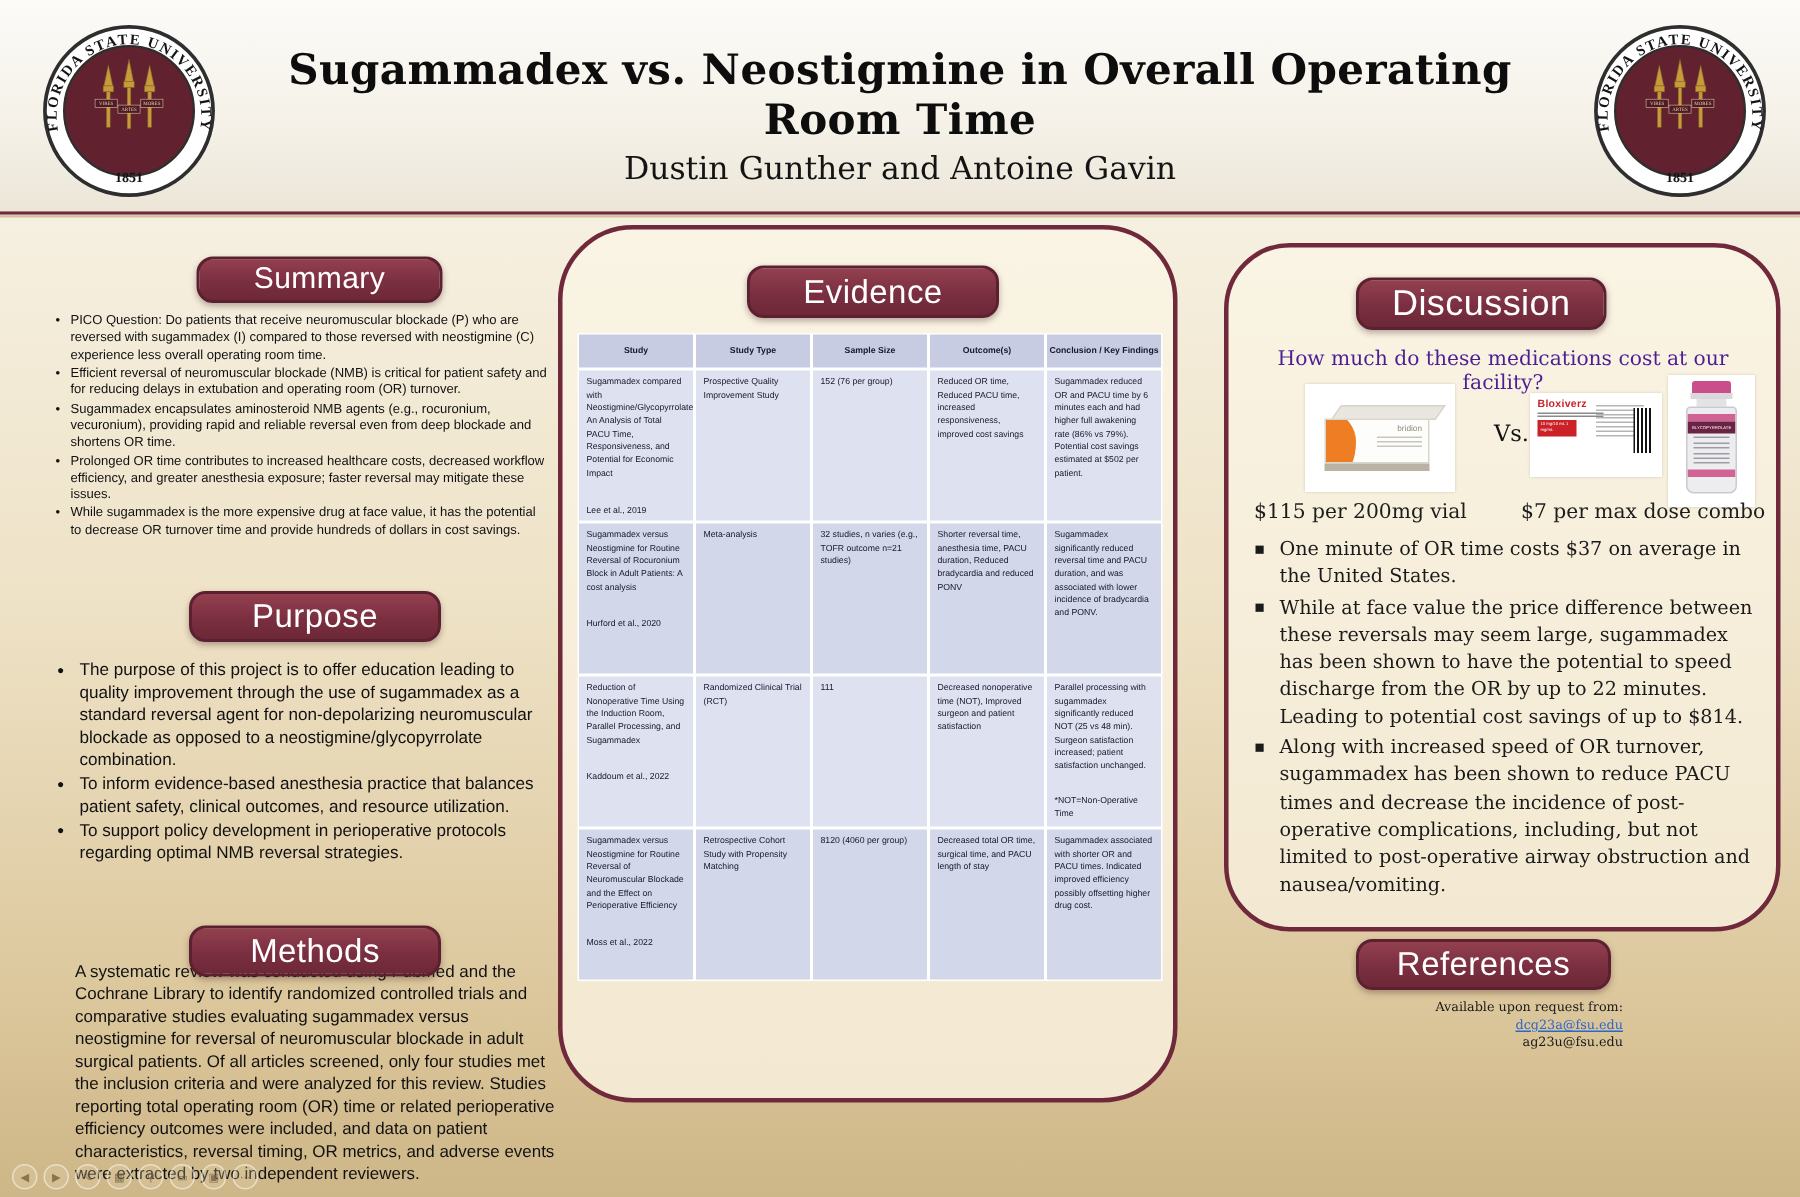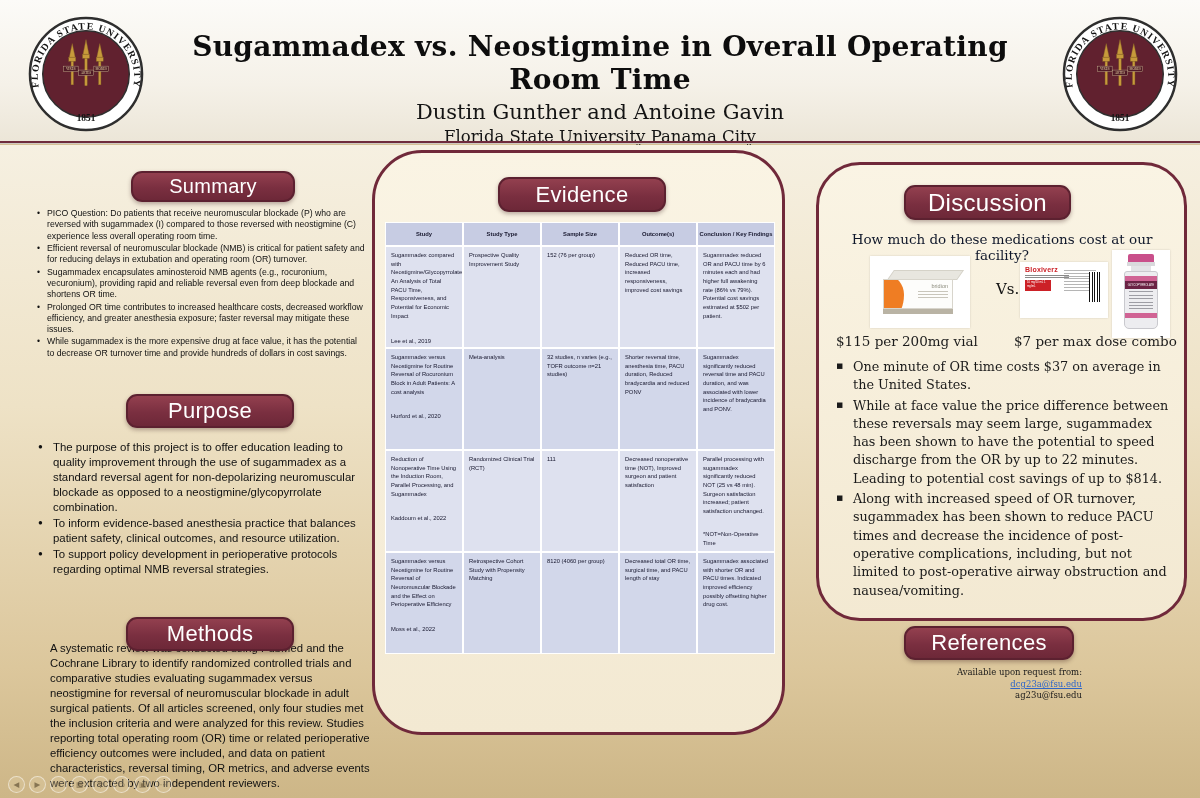--- a/index.html
+++ b/index.html
@@ -66,21 +66,21 @@
     background:#c7cce3; display:flex; align-items:center; justify-content:center;
     font-size:5.8px; font-weight:bold; color:#17172e; text-align:center;
   }
   .ev-table .td { font-size:5.8px; line-height:1.5; color:#17172e; padding:4px 5px; overflow:hidden; }
   .ev-table .r1, .ev-table .r3 { background:#dee1ef; }
   .ev-table .r2, .ev-table .r4 { background:#d2d7ea; }
   .ev-table .cite { margin-top:16px; }
   .ev-table .note { margin-top:14px; }
   
   .disc-question { position:absolute; left:828px; top:231px; width:348px; text-align:center;
-    font-family:"DejaVu Serif", serif; font-size:13.5px; color:#0f172a; z-index:4; }
+    font-family:"DejaVu Serif", serif; font-size:13.5px; color:#4c1d95; z-index:4; }
   .photo { position:absolute; background:#fff; box-shadow:0 0 2px rgba(0,0,0,.15); z-index:4; }
   .photo-bridion { left:870px; top:256px; width:100px; height:72px; display:flex; align-items:center; justify-content:center; }
   .vs-label { position:absolute; left:996px; top:280px; font-family:"DejaVu Serif", serif; font-size:15px; z-index:4; }
   .photo-blox { left:1020px; top:262px; width:88px; height:56px; padding:4px 5px; }
   .photo-vial { left:1112px; top:250px; width:58px; height:88px; display:flex; align-items:flex-start; justify-content:center; padding-top:4px; }
   .caption { position:absolute; font-family:"DejaVu Serif", serif; font-size:13.5px; color:#1c1c1c; text-align:left; z-index:4; }
   .caption-left  { left:836px; top:333px; width:170px; }
   .caption-right { left:1014px; top:333px; width:166px; }
   .disc-list { position:absolute; left:834px; top:358px; width:344px; list-style:none;
     font-family:"DejaVu Serif", serif; font-size:12.8px; line-height:1.43; color:#1a1a1a; z-index:4; }
@@ -161,21 +161,20 @@
         <text x="60" y="60.2">ARTES</text>
         <rect x="68" y="52" width="15" height="5.5" fill="#4f1a26" stroke="#d8c9a0" stroke-width="0.4"></rect>
         <text x="75.5" y="56.2">MORES</text>
       </g>
       <text x="60" y="108" text-anchor="middle" font-size="9.5" font-weight="bold" font-family="Liberation Serif, serif" fill="#141414">1851</text>
     </svg>
 
     <div class="title-block">
       <h1>Sugammadex vs. Neostigmine in Overall Operating Room Time</h1>
       <div class="authors">Dustin Gunther and Antoine Gavin</div>
-      <div class="affil">Florida State University Panama City</div>
     </div>
 
     <svg class="seal right" width="118" height="118" viewBox="0 0 120 120">
       <circle cx="60" cy="60" r="57" fill="#ffffff" stroke="#2e2e2e" stroke-width="2.5"></circle>
       <circle cx="60" cy="60" r="44" fill="#61212f" stroke="#2e2e2e" stroke-width="1.5"></circle>
       <path id="sealArcR" d="M 20,92 A 49,49 0 1 1 100,92" fill="none"></path>
       <text font-size="10" font-weight="bold" font-family="Liberation Serif, serif" fill="#141414" letter-spacing="1.2">
         <textPath href="#sealArcR" startOffset="50%" text-anchor="middle">FLORIDA STATE UNIVERSITY</textPath>
       </text>
       <g fill="#c79a3b" stroke="#8a6a25" stroke-width="0.4">

